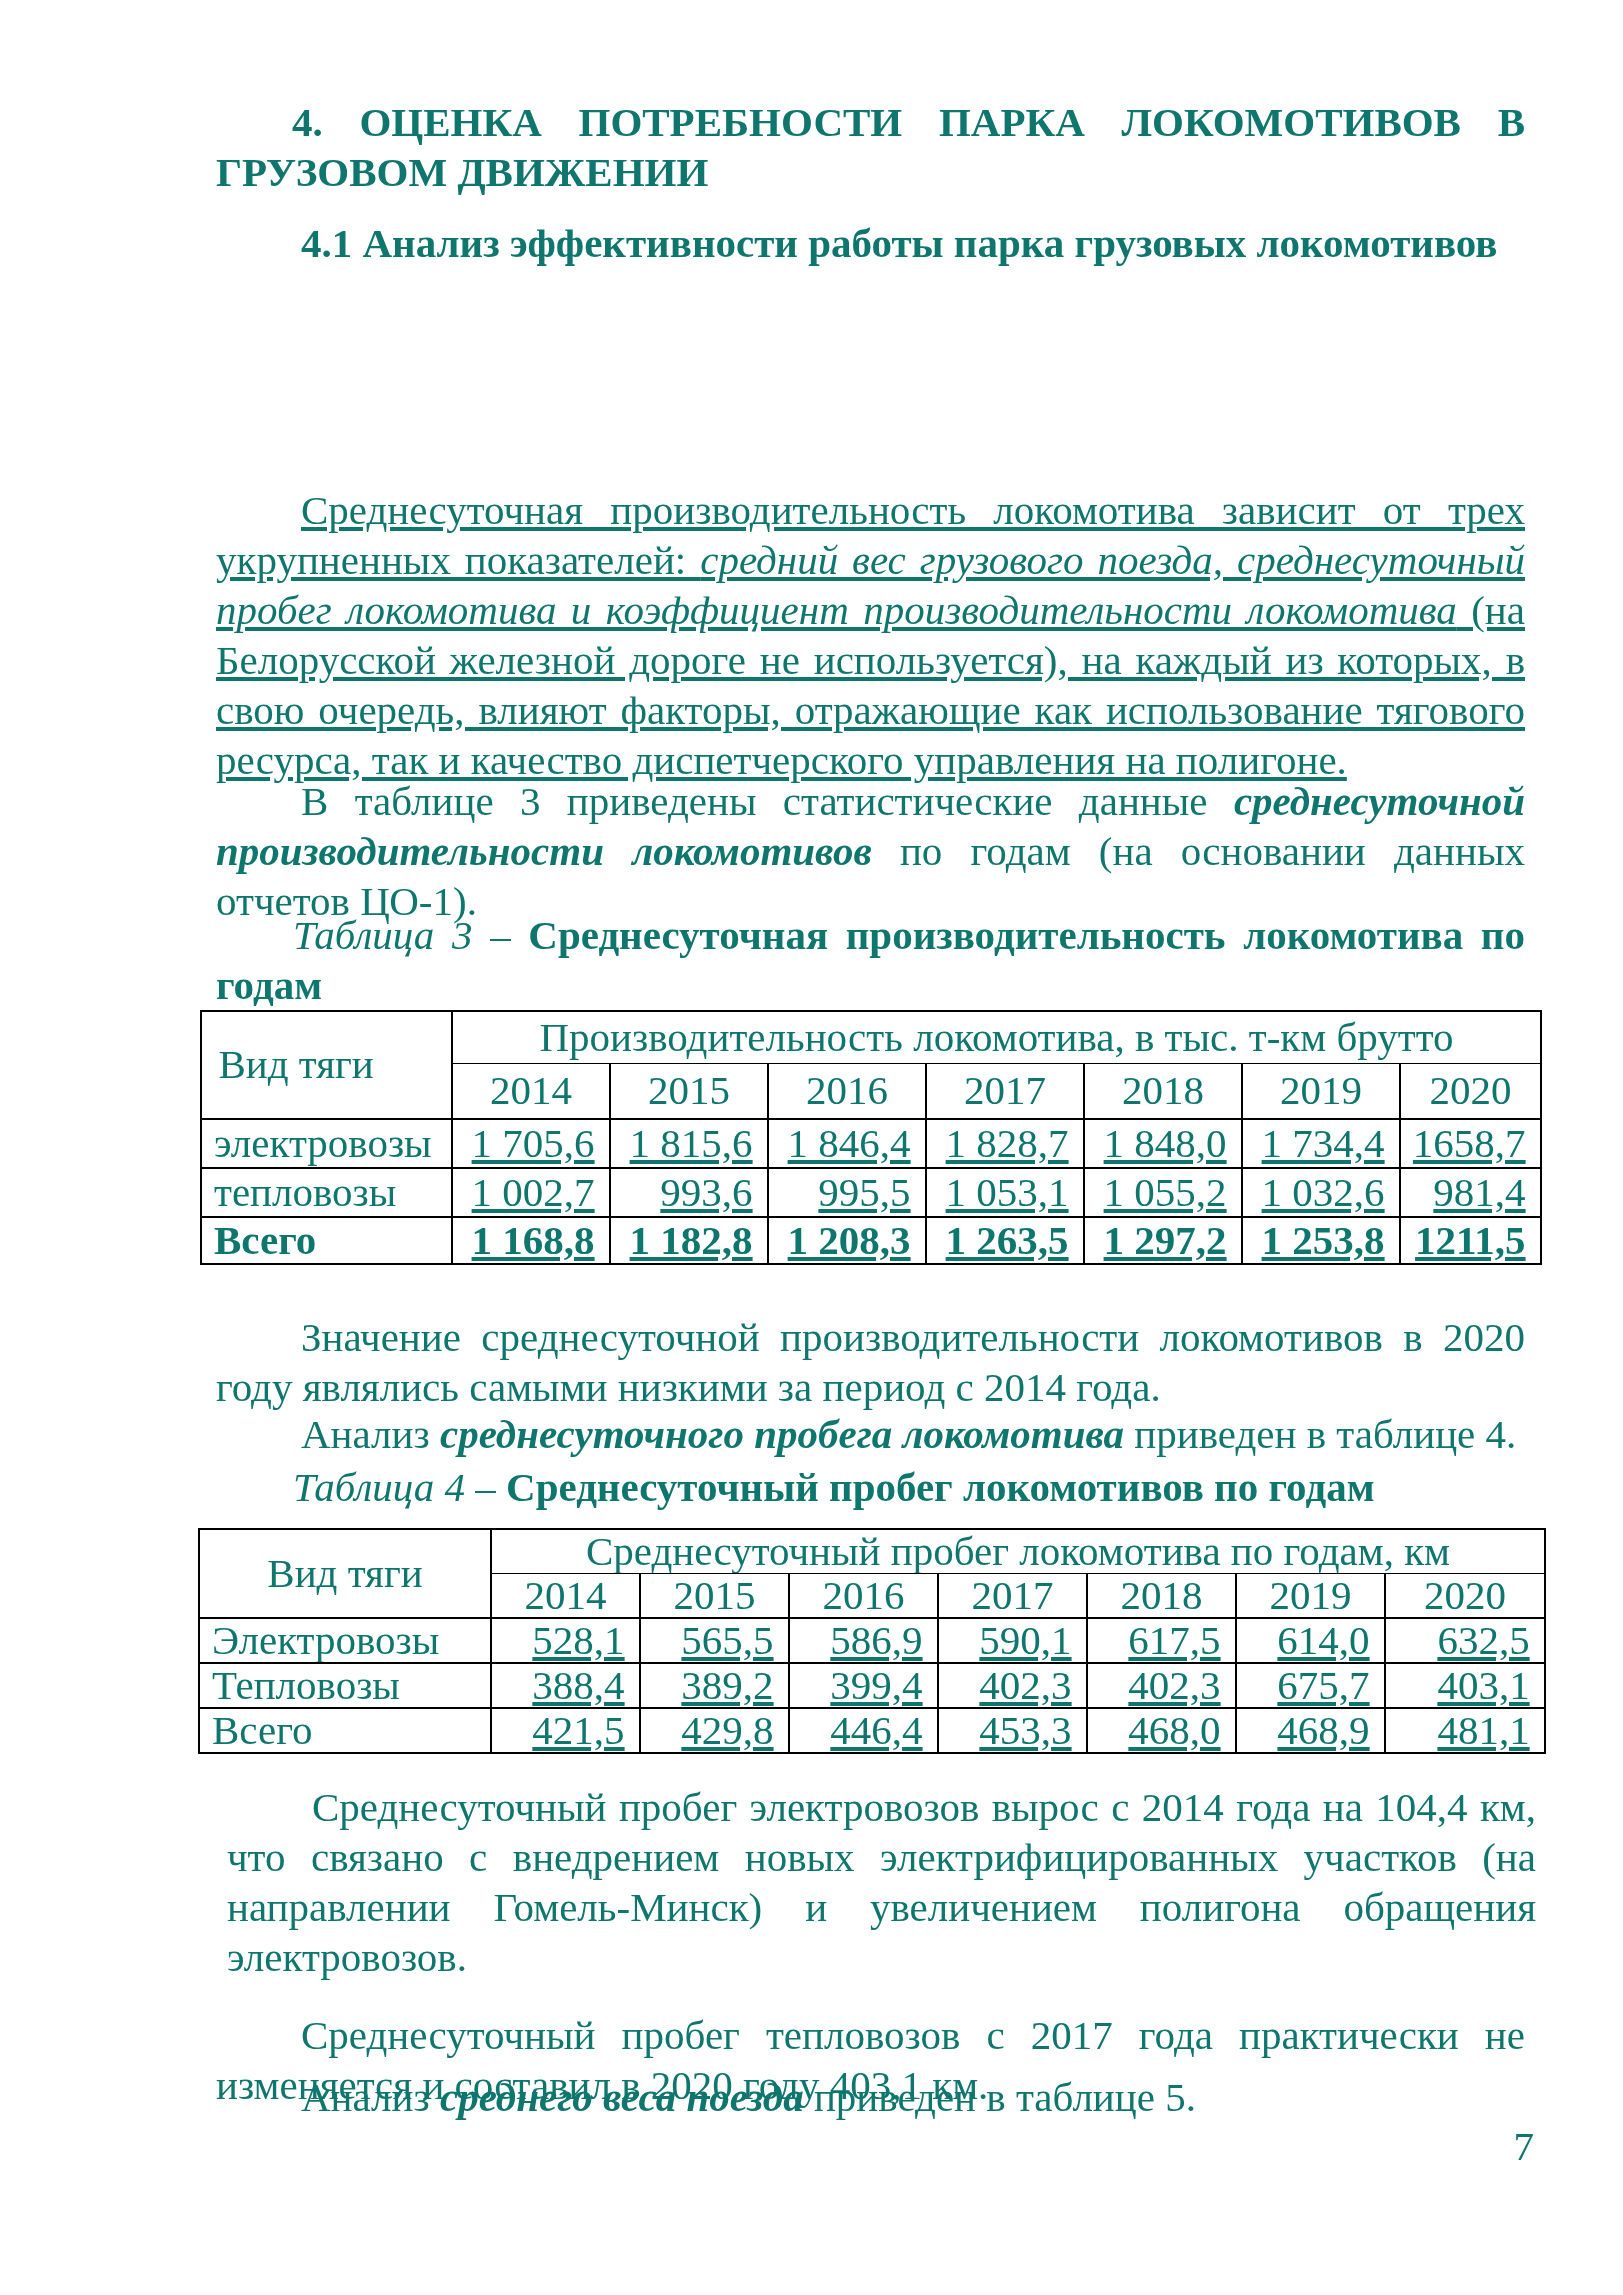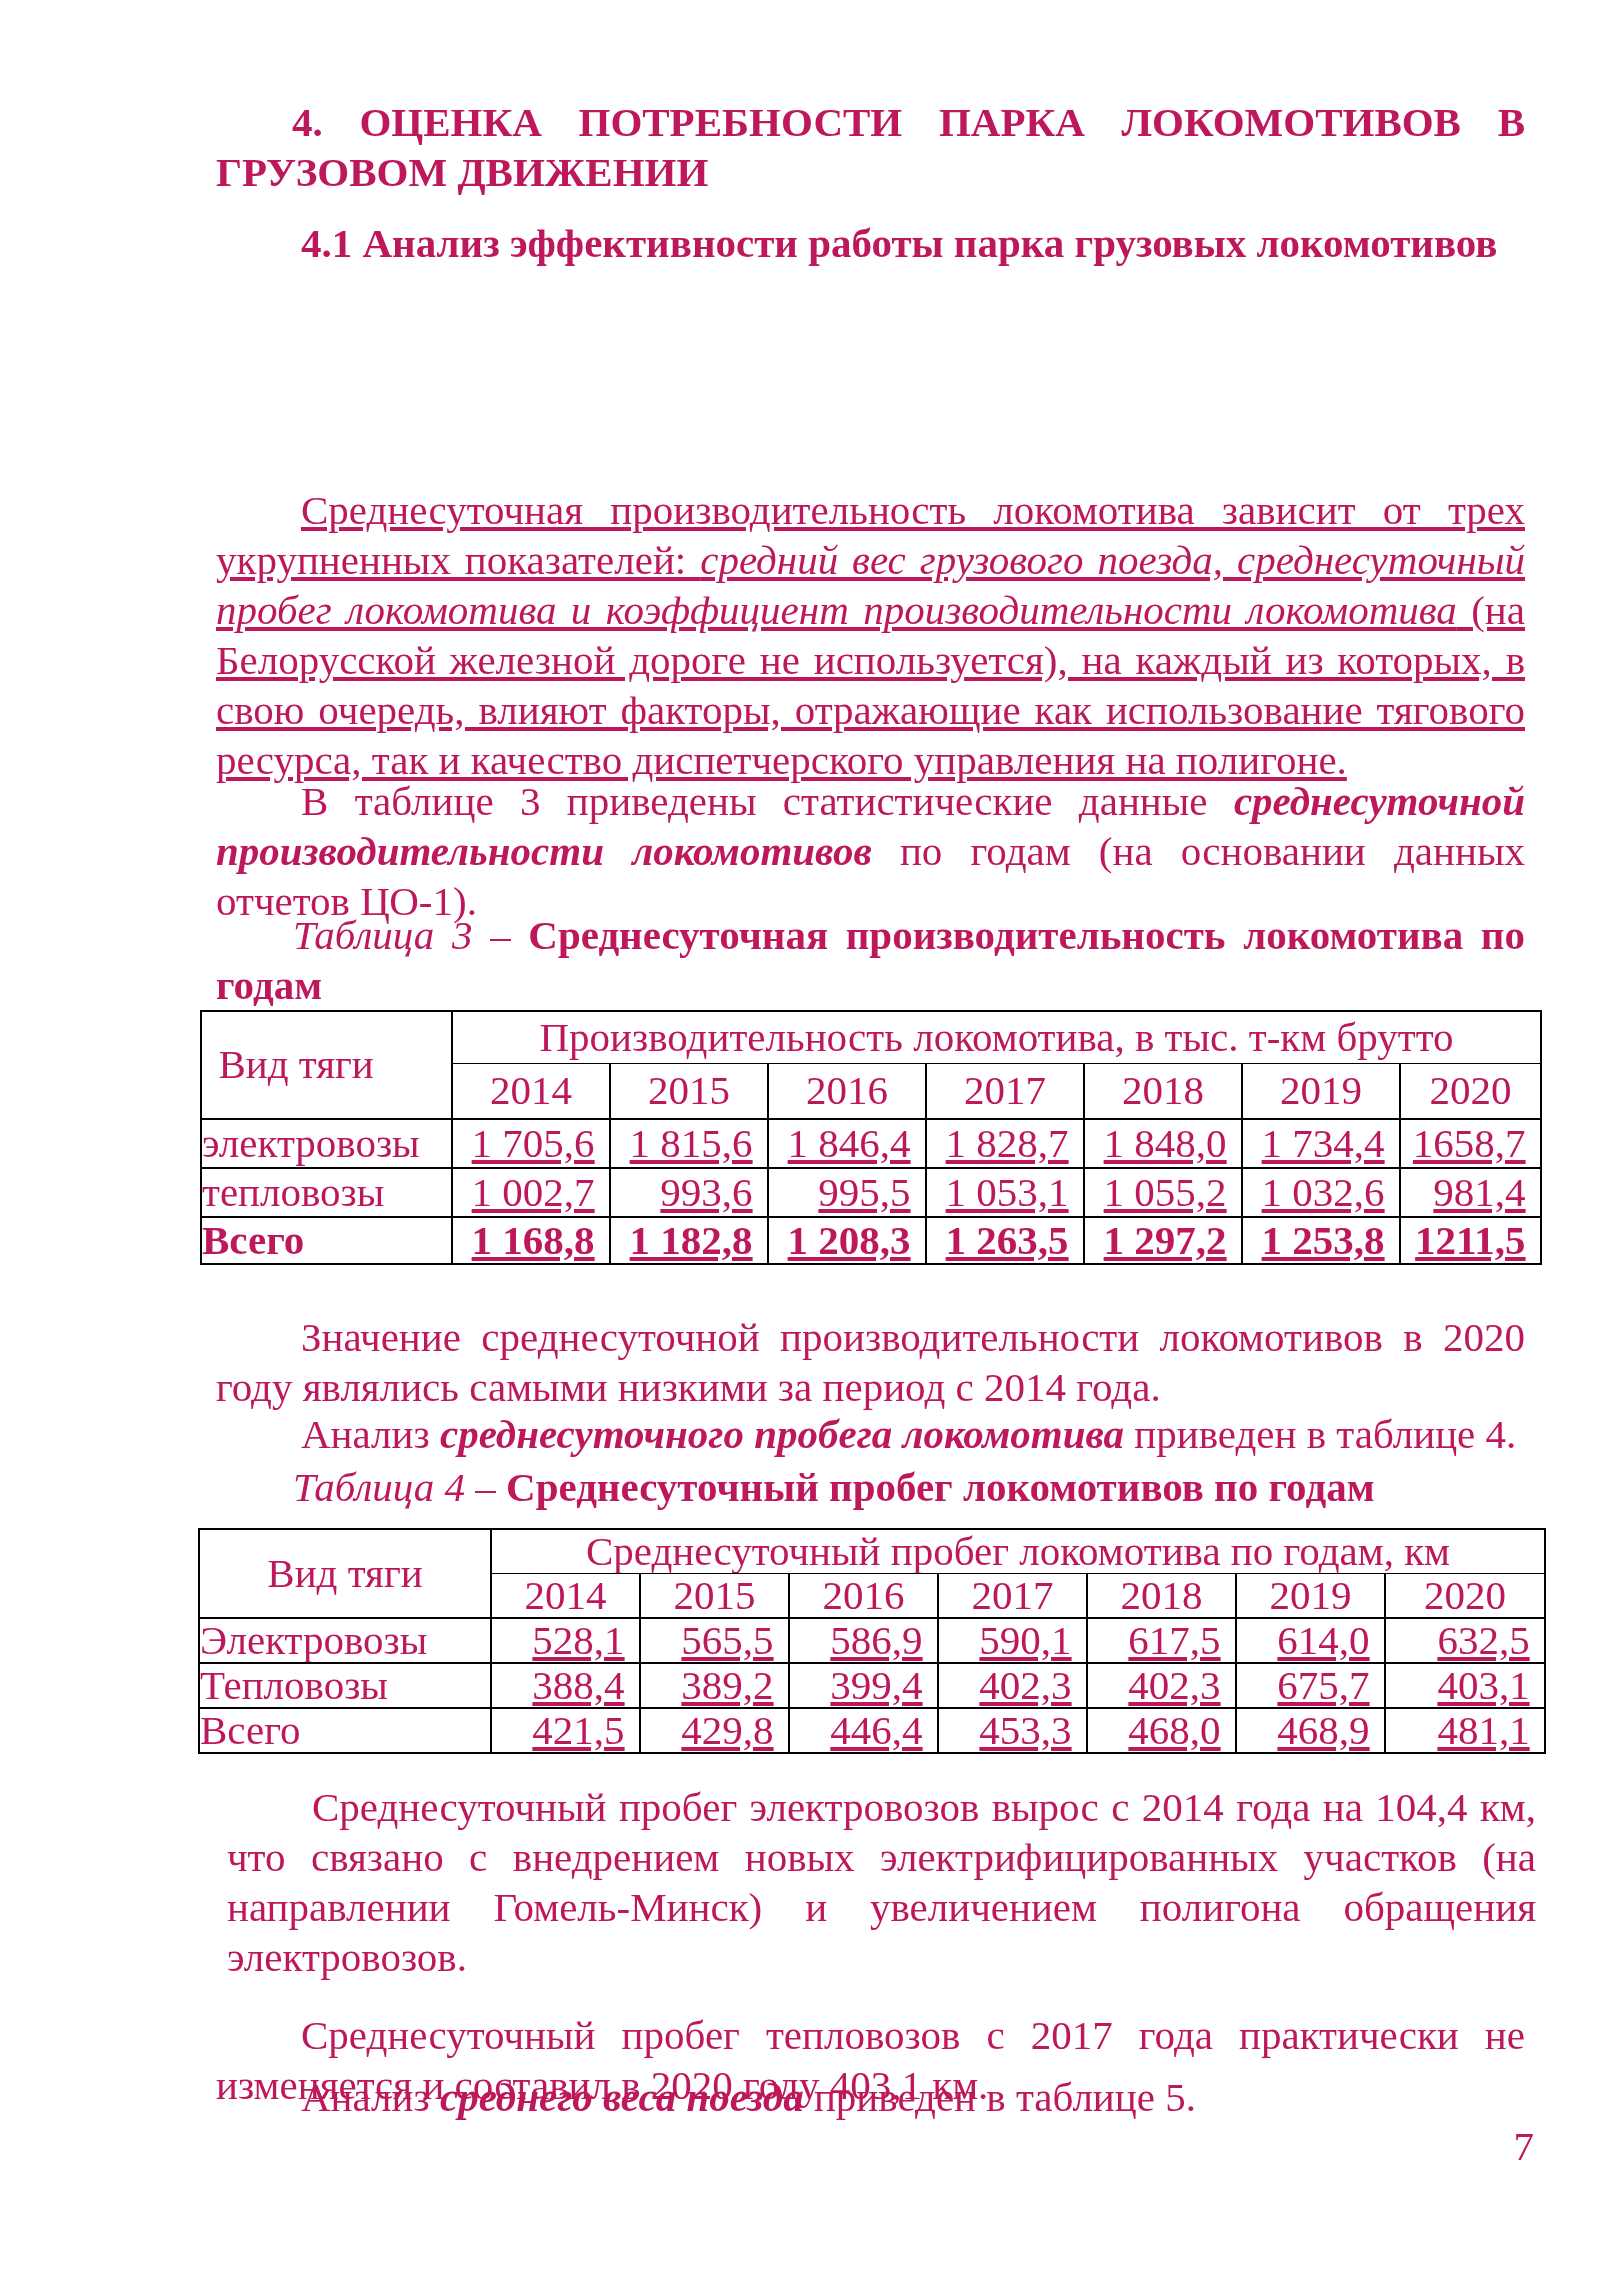--- a/index.html
+++ b/index.html
@@ -1,21 +1,21 @@
 <!DOCTYPE html>
 <html style="font-size:10.5px"><head>
 <meta charset="utf-8">
 <style>
   html,body{margin:0;padding:0;background:#888;}
   .page{
     position:relative;
     width:1623px;height:2295px;
     background:#ffffff;
     font-family:"Liberation Serif","DejaVu Serif",serif;
-    font-size:41px;line-height:50px;color:#be185d;
+    font-size:41px;line-height:50px;color:#0f766e;
     overflow:hidden;
   }
   .txt{position:absolute;left:216px;width:1309px;text-align:justify;}
   .indent{text-indent:85px;}
   .h1{top:97px;font-weight:bold;}
   .h1-line1{text-align:justify;text-align-last:justify;text-indent:76px;}
   .h1-line2{text-align:left;}
   .h2{top:218px;font-weight:bold;text-indent:85px;text-align:left;}
   #p1{top:304px;}
   #p2{top:485px;text-decoration:underline;}
@@ -39,21 +39,21 @@
   #table4{left:198px;top:1528px;width:1344px;}
   th,td{
     border:2px solid #000;border-top-width:2.6px;border-bottom-width:2.6px;
     padding:0;margin:0;vertical-align:middle;
     font-weight:normal;line-height:1.05;white-space:nowrap;overflow:hidden;
   }
   .split-b{border-bottom-width:1.3px;}
   .split-t{border-top-width:1.3px;border-radius:7px;}
   .cell-group{text-align:center;}
   .cell-year{text-align:center;}
-  .cell-label{text-align:left;padding-left:0;}
+  .cell-label{text-align:left;padding-left:12px;}
   .cell-num{text-align:right;padding-right:14.4px;text-decoration:underline;}
   #table3 .cell-colheader{text-align:left;padding-left:16.4px;}
   #table4 .cell-colheader{text-align:center;}
   .row-bold td{font-weight:bold;}
   #table3 tr:nth-child(1){height:52px;}
   #table3 tr:nth-child(2){height:56px;}
   #table3 tr:nth-child(3){height:49px;}
   #table3 tr:nth-child(4){height:49px;}
   #table3 tr:nth-child(5){height:47px;}
   #table4 tr:nth-child(1){height:41px;}

